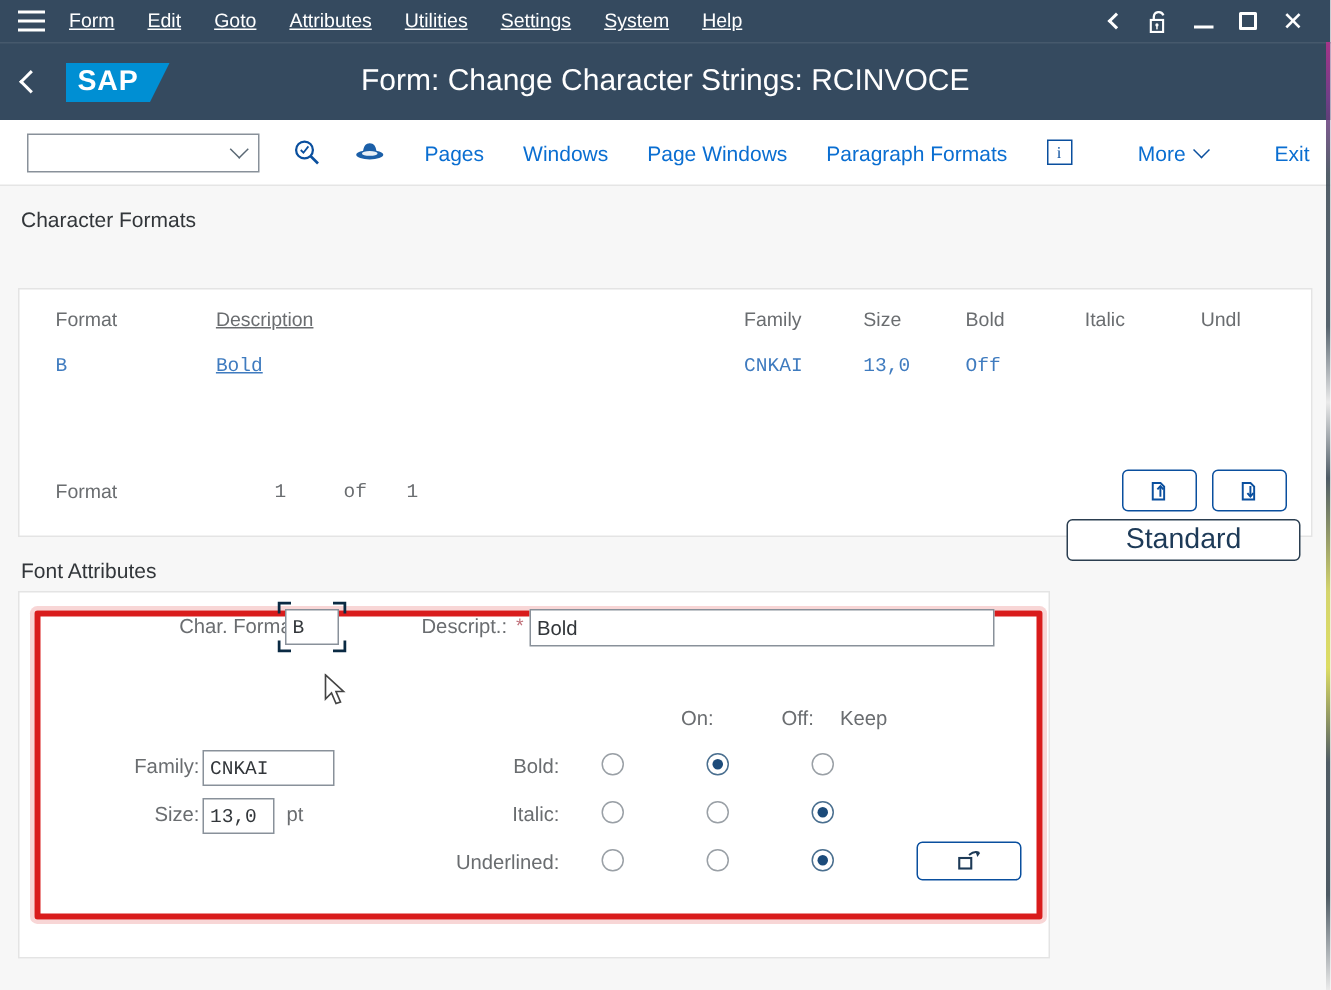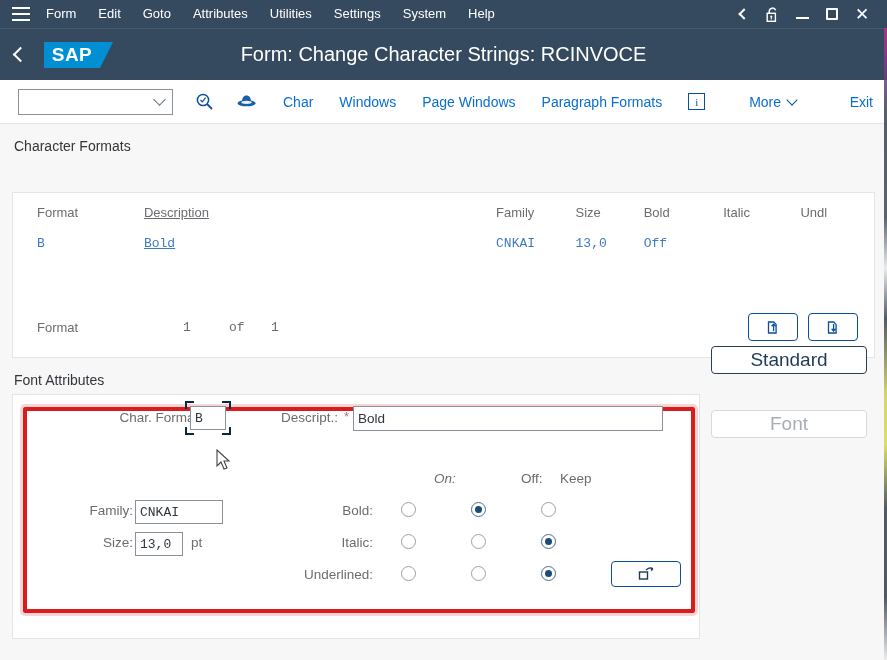--- a/index.html
+++ b/index.html
@@ -20,21 +20,21 @@
   .hamburger{ width:18px; height:14px; position:relative; margin-right:16px; cursor:pointer; }
   .hamburger i{ position:absolute; left:0; width:18px; height:2px; background:#fff; }
   .hamburger i:nth-child(1){ top:0; }
   .hamburger i:nth-child(2){ top:6px; }
   .hamburger i:nth-child(3){ top:12px; }
   .menu-item{
     font-size:13px; color:#ffffff; margin-right:22px; cursor:pointer; white-space:nowrap;
     line-height:28px;
   }
   .menu-item span{ border-bottom:1px solid transparent; }
-  .mnemonic{ }
+  .mnemonic{ text-decoration: underline; }
   .menu-spacer{ flex:1; }
   .winctl{ display:flex; align-items:center; gap:0px; }
   .winbtn{
     width:30px; height:28px; display:flex; align-items:center; justify-content:center;
     cursor:pointer; color:#fff; font-size:14px;
   }
   .chev-left{ width:8px; height:8px; border-left:2px solid #fff; border-bottom:2px solid #fff;
               transform: rotate(45deg); margin-left:4px; }
   .lock svg{ display:block; }
   .minimize{ width:13px; height:2px; background:#fff; margin-top:7px;}
@@ -263,21 +263,21 @@
   </div>
 
   <div class="tb-icon">
     <svg width="21" height="17" viewBox="0 0 21 17">
       <path d="M6 9 C6 4.5 8 2.5 10.5 2.5 C13 2.5 15 4.5 15 9 Z" fill="#1b5fa8"></path>
       <ellipse cx="10.5" cy="10.2" rx="9" ry="3.1" fill="#1b5fa8"></ellipse>
       <ellipse cx="10.5" cy="9.3" rx="5.2" ry="1.6" fill="#e9f0f7"></ellipse>
     </svg>
   </div>
 
-  <div class="tb-link">Char</div>
+  <div class="tb-link">Pages</div>
   <div class="tb-link">Windows</div>
   <div class="tb-link">Page Windows</div>
   <div class="tb-link">Paragraph Formats</div>
 
   <div class="info-box">
     <span>i</span>
   </div>
 
   <div class="more-wrap">
     <span class="tb-link" style="margin-left:0">More</span>
@@ -365,21 +365,21 @@
       <div style="position:absolute; left:331px; top:14px;" class="req">*</div>
       <input class="fld sans" style="position: absolute; left: 340px; top: 11px; width: 310px; height: 25px;" value="Bold">
 
       <div style="position:absolute; left:0px; top:108px; width:120px; text-align:right;" class="lbl">Family:</div>
       <input class="fld" style="position: absolute; left: 122px; top: 105px; width: 88px;" value="CNKAI">
 
       <div style="position:absolute; left:0px; top:140px; width:120px; text-align:right;" class="lbl">Size:</div>
       <input class="fld" style="position: absolute; left: 122px; top: 137px; width: 48px;" value="13,0">
       <div style="position:absolute; left:178px; top:140px;" class="lbl">pt</div>
 
-      <div style="position:absolute; left:421px; top:76px;font-style:italic;" class="lbl">On:</div>
+      <div style="position:absolute; left:441px; top:76px;" class="lbl">On:</div>
       <div style="position:absolute; left:508px; top:76px;" class="lbl">Off:</div>
       <div style="position:absolute; left:547px; top:76px;" class="lbl">Keep</div>
 
       <div style="position:absolute; left:250px; top:108px; width:110px; text-align:right;" class="lbl">Bold:</div>
       <div class="radio" style="position:absolute; left:388px; top:107px;"></div>
       <div class="radio on" style="position:absolute; left:458px; top:107px;"></div>
       <div class="radio" style="position:absolute; left:528px; top:107px;"></div>
 
       <div style="position:absolute; left:250px; top:140px; width:110px; text-align:right;" class="lbl">Italic:</div>
       <div class="radio" style="position:absolute; left:388px; top:139px;"></div>
@@ -396,20 +396,19 @@
           <rect x="2.5" y="6" width="8" height="7" fill="none" stroke="#1d3a57" stroke-width="1.4"></rect>
           <path d="M9 4 C12 1.5 14 1.5 15.8 2.6" fill="none" stroke="#1d3a57" stroke-width="1.3"></path>
           <path d="M13.2 1.5 L16.4 2.7 L14.6 5.4" fill="#1d3a57"></path>
         </svg>
       </div>
 
     </div>
   </div>
 
   <div class="side-btn primary" style="position:absolute; left:711px; top:222px;">Standard</div>
-  <div class="side-btn disabled" style="position:absolute; left:711px; top:286px;">Font</div>
 
   <svg class="cursor" viewBox="0 0 16 22">
     <polygon points="1,1 1,17 5,13 8,20 11,19 8,12 13,12" fill="#ffffff" stroke="#444444" stroke-width="1.1"></polygon>
   </svg>
 </div>
 
 <div class="edge-strip"></div>
 
 </body></html>

